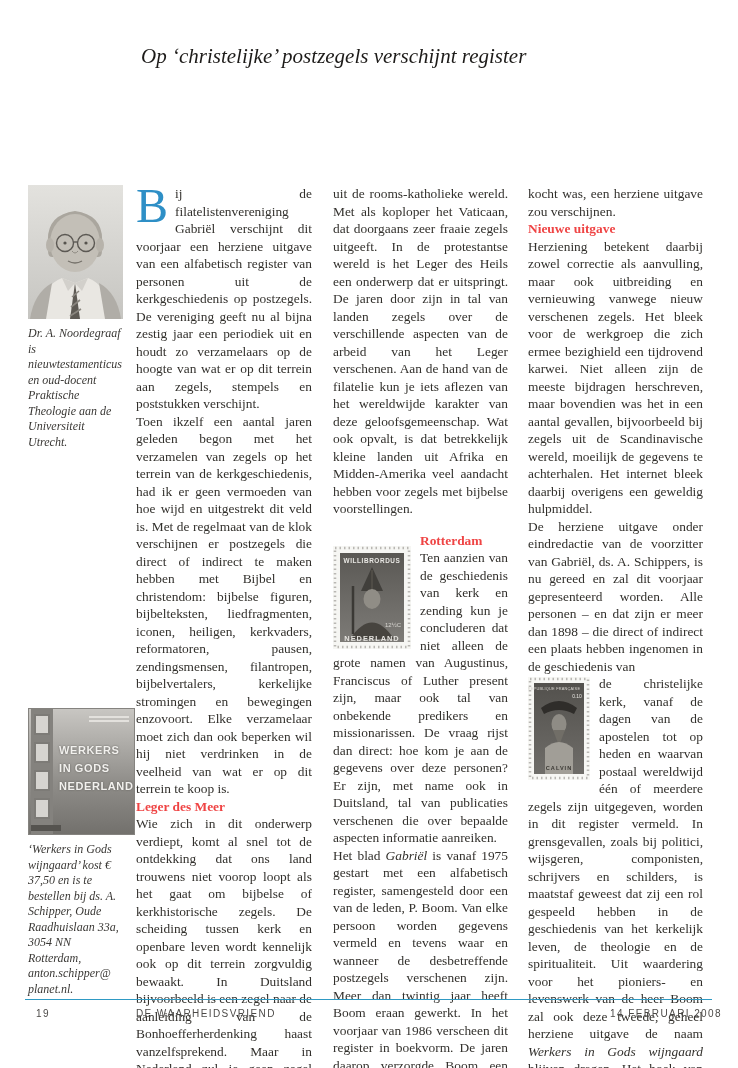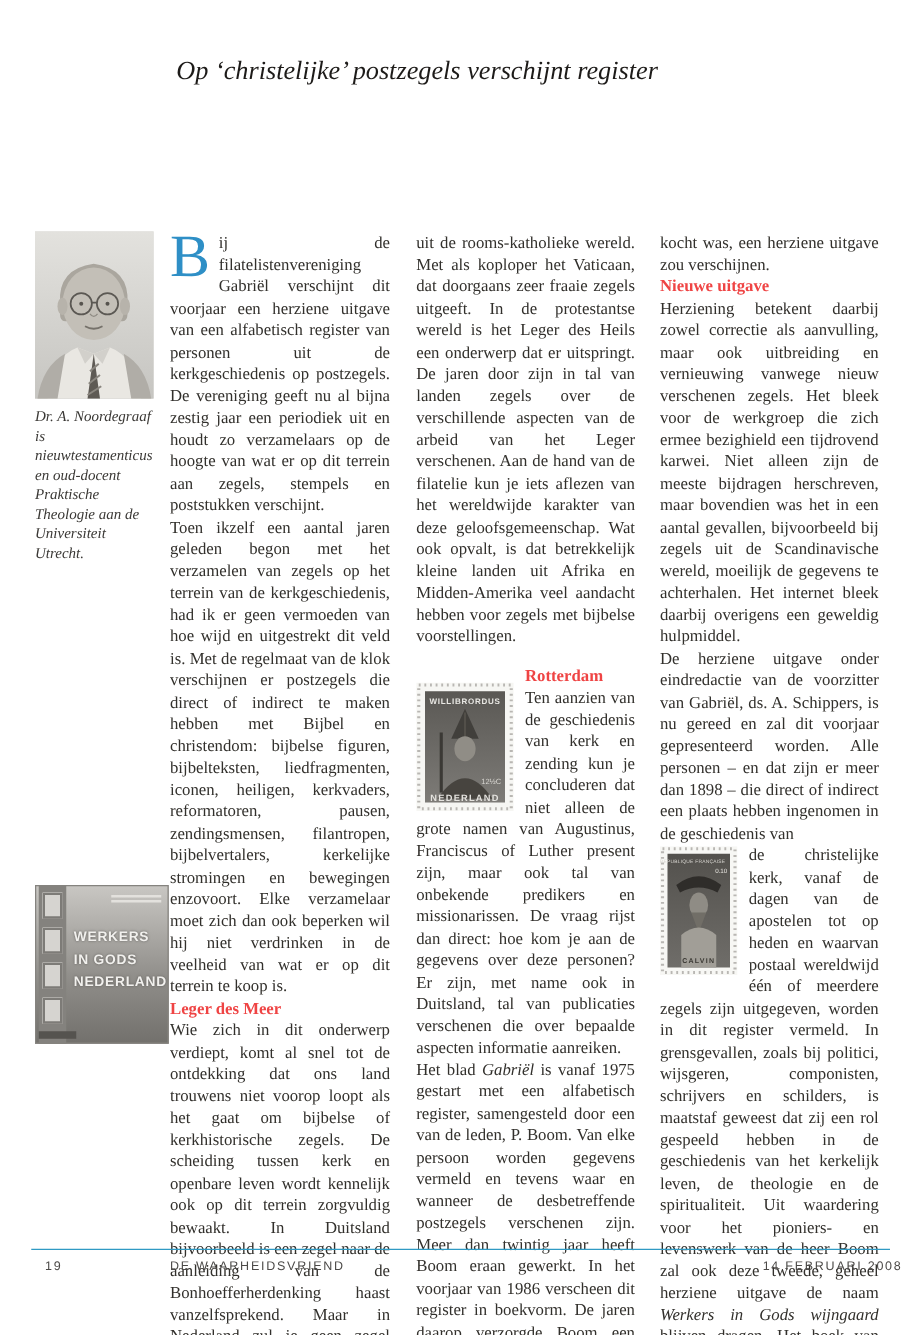--- a/index.html
+++ b/index.html
@@ -92,20 +92,21 @@
             <div></div>
             <div></div>
           </div>
         <div class="booktitle">
           <div>WERKERS</div>
           <div>IN GODS</div>
           <div>NEDERLAND</div>
         </div>
         <div class="bookband"></div>
       </div>
+      <div class="caption">‘Werkers in Gods wijngaard’ kost € 37,50 en is te bestellen bij ds. A. Schipper, Oude Raadhuislaan 33a, 3054 NN Rotterdam, anton.schipper@ planet.nl.</div>
     </div>
   </aside>
 
   <div class="col col1">
     <p><span class="dropcap">B</span><span>ij de filatelistenvereniging Gabriël verschijnt dit voorjaar een herziene uitgave van een alfabetisch register van personen uit de kerkgeschiedenis op postzegels. De vereniging geeft nu al bijna zestig jaar een periodiek uit en houdt zo verzamelaars op de hoogte van wat er op dit terrein aan zegels, stempels en poststukken verschijnt.</span></p>
     <p>Toen ikzelf een aantal jaren geleden begon met het verzamelen van zegels op het terrein van de kerkgeschiedenis, had ik er geen vermoeden van hoe wijd en uitgestrekt dit veld is. Met de regelmaat van de klok verschijnen er postzegels die direct of indirect te maken hebben met Bijbel en christendom: bijbelse figuren, bijbelteksten, liedfragmenten, iconen, heiligen, kerkvaders, reformatoren, pausen, zendingsmensen, filantropen, bijbelvertalers, kerkelijke stromingen en bewegingen enzovoort. Elke verzamelaar moet zich dan ook beperken wil hij niet verdrinken in de veelheid van wat er op dit terrein te koop is.</p>
     <p class="colhead">Leger des Meer</p>
     <p>Wie zich in dit onderwerp verdiept, komt al snel tot de ontdekking dat ons land trouwens niet voorop loopt als het gaat om bijbelse of kerkhistorische zegels. De scheiding tussen kerk en openbare leven wordt kennelijk ook op dit terrein zorgvuldig bewaakt. In Duitsland bijvoorbeeld is een zegel naar de aanleiding van de Bonhoefferherdenking haast vanzelfsprekend. Maar in Nederland zul je geen zegel vinden met de beeltenis van iemand als Miskotte, die voor kerk, cultuur en samenleving veel betekend heeft. Vooral heiligen zijn een geliefkoosd filatelistisch onderwerp. Het leeuwendeel van de religieuze filatelie komt dan ook</p>
   </div>
 

